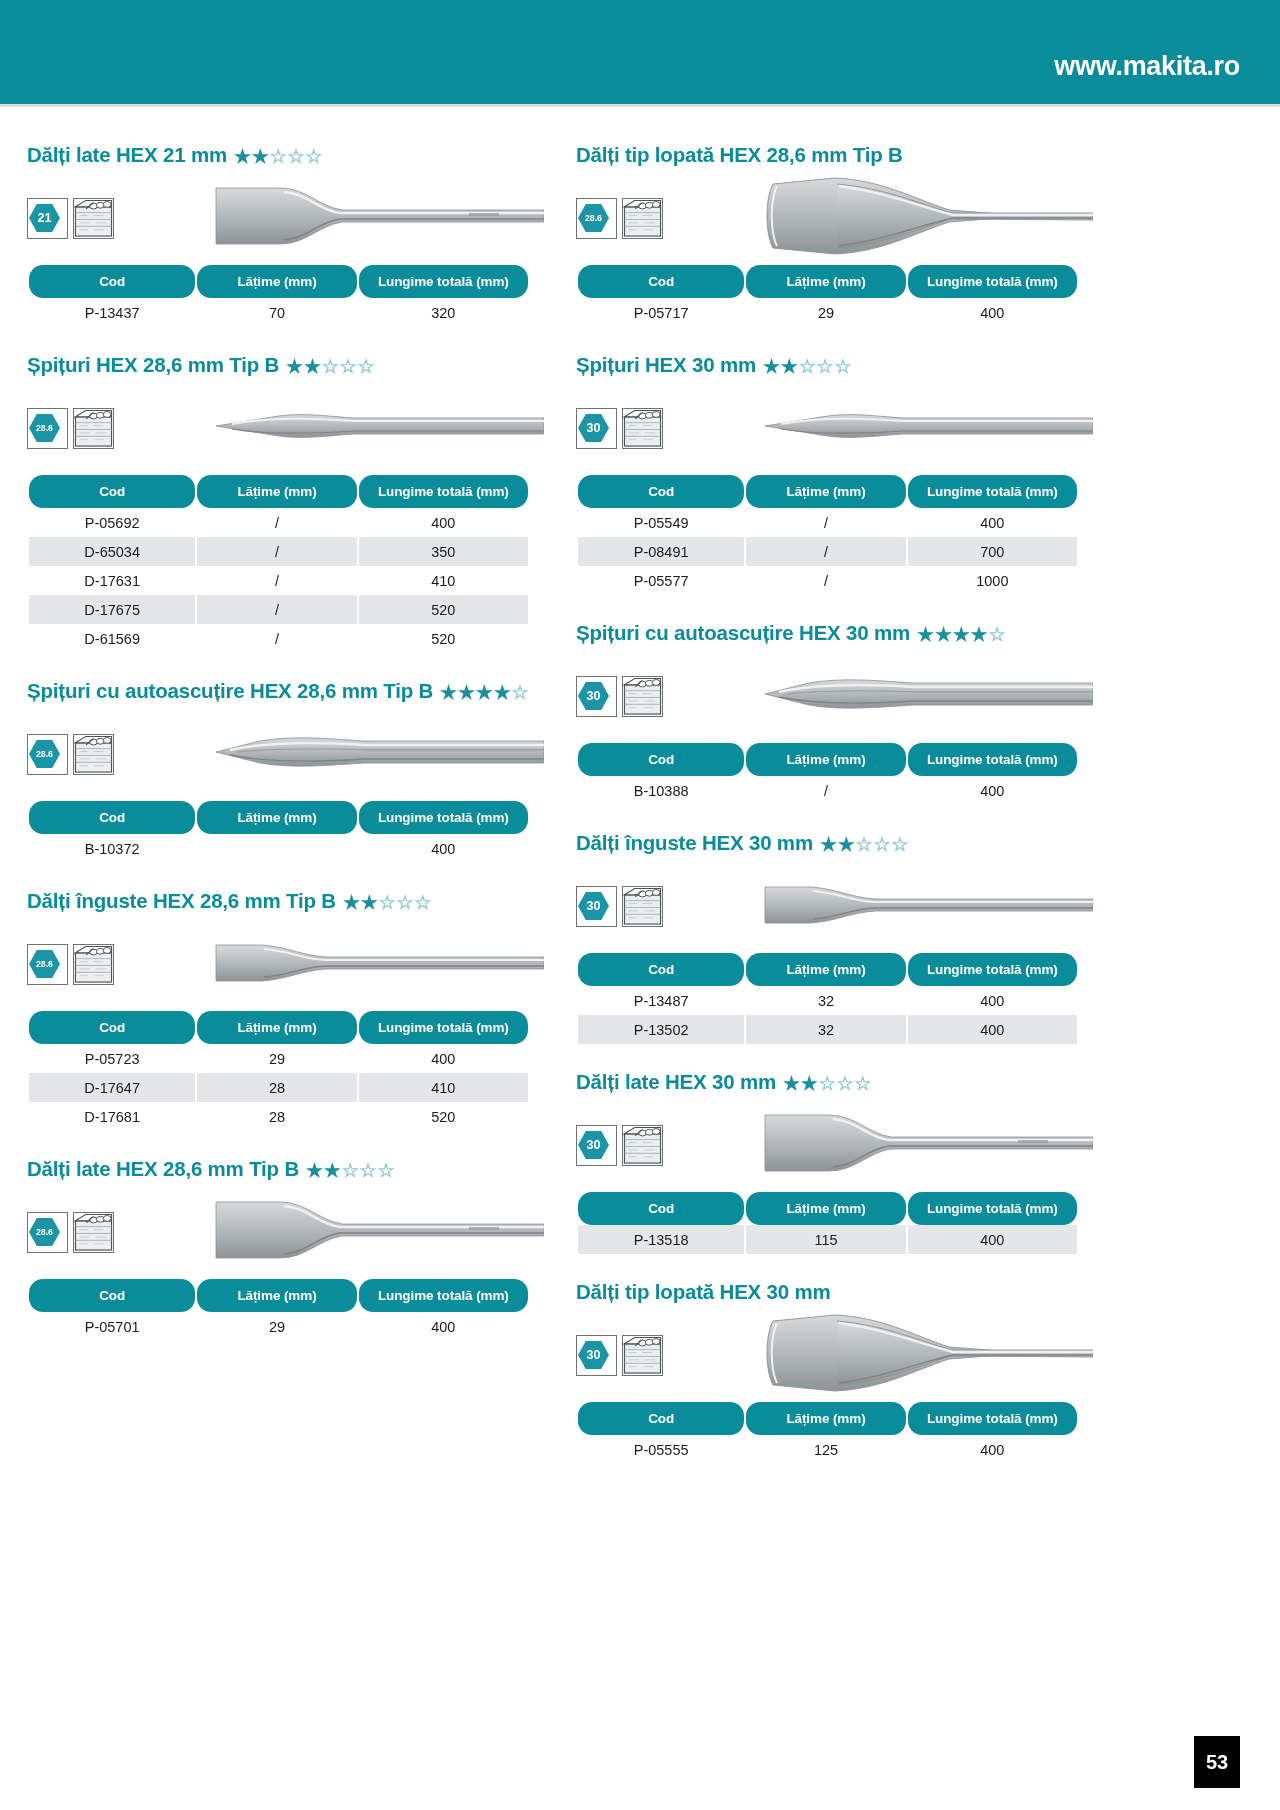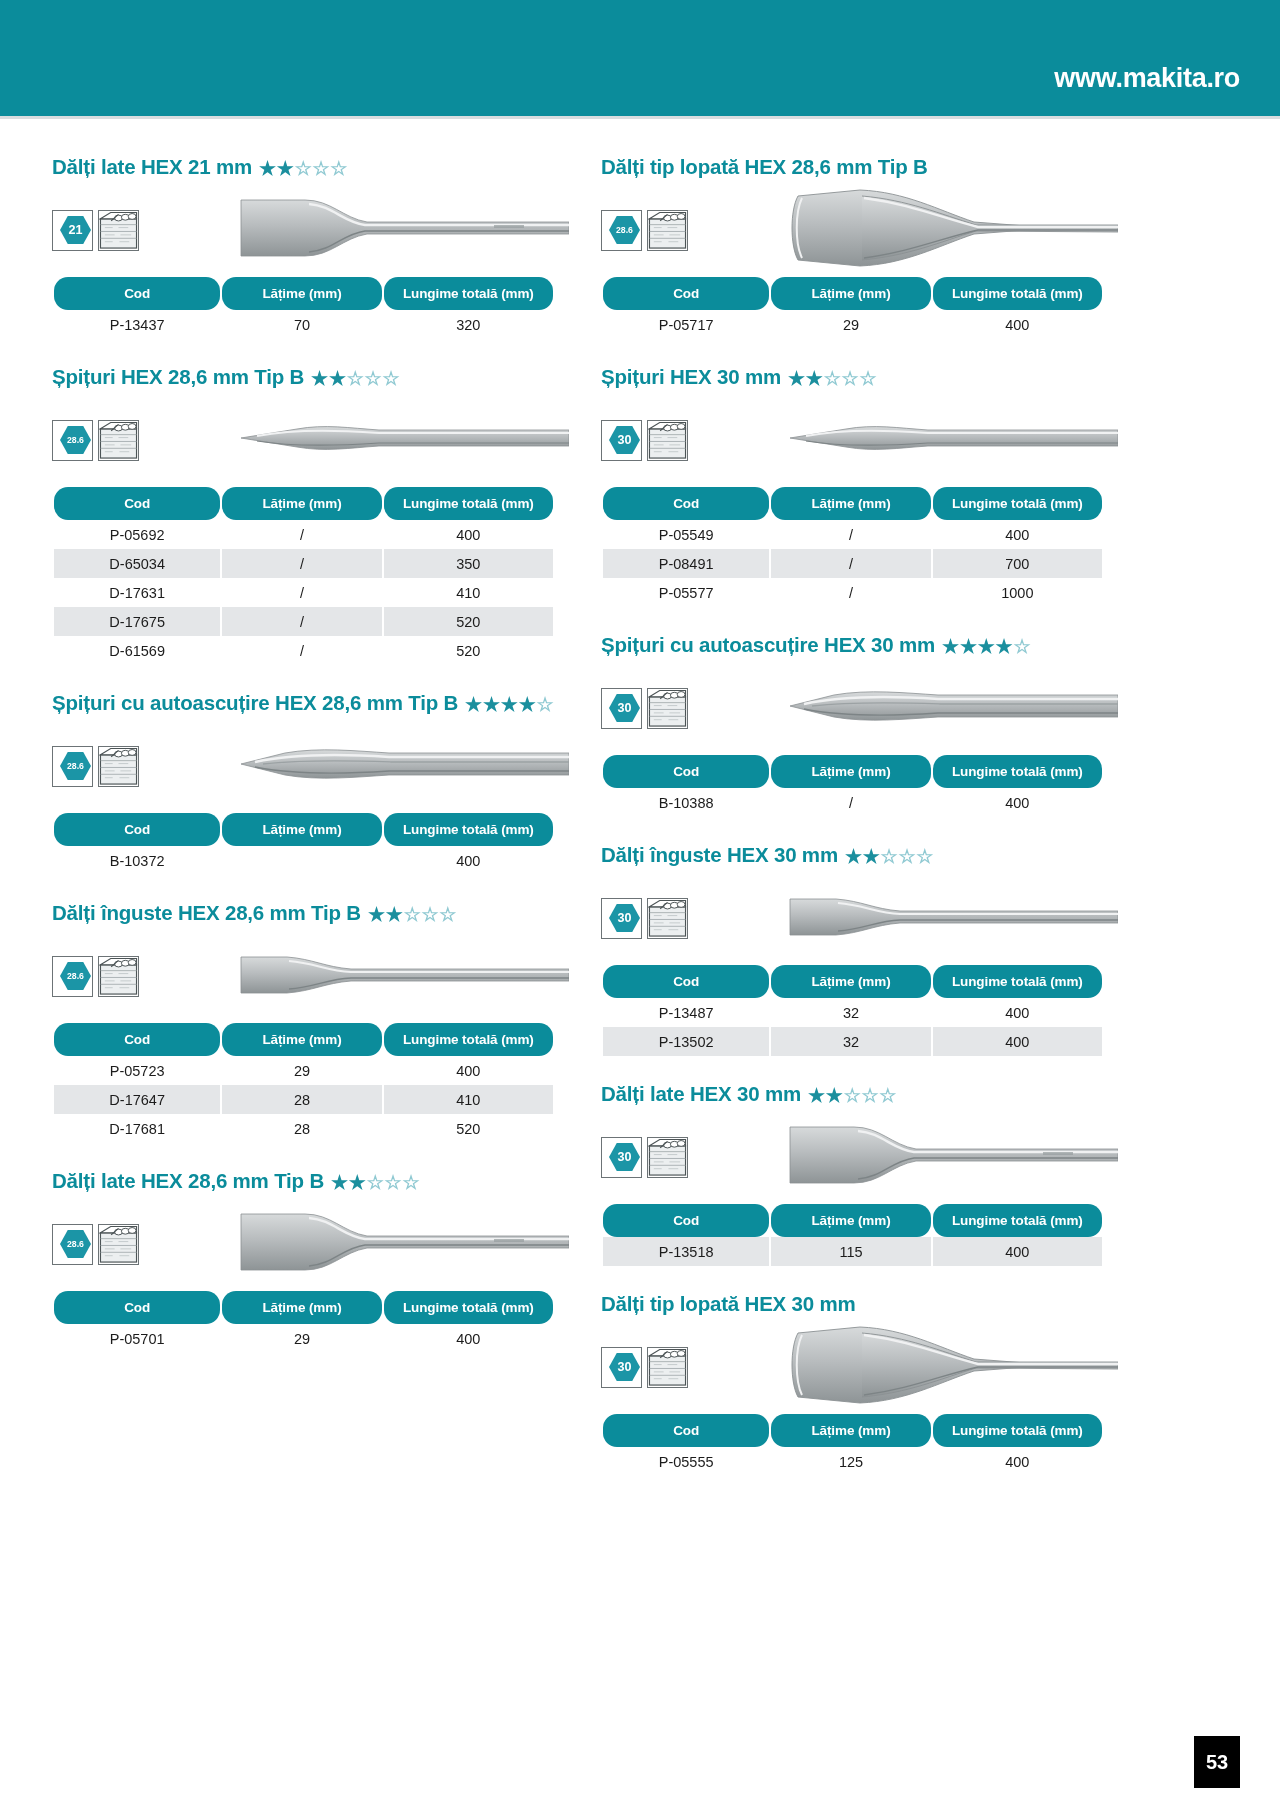--- a/index.html
+++ b/index.html
@@ -9,21 +9,21 @@
     height: 1810px;
     background: #ffffff;
     font-family: "Liberation Sans", sans-serif;
     position: relative;
     overflow: hidden;
   }
 
   
   .page-header {
     width: 1280px;
-    height: 116px;
+    height: 104px;
     background: #0b8c9b;
     position: relative;
     padding-left: 40px;
   }
   .site-url {
     position: absolute;
     right: 40px;
     bottom: 22px;
     color: #ffffff;
     font-size: 27px;
@@ -32,21 +32,21 @@
   }
   .header-rule {
     width: 1280px;
     height: 3px;
     background: #d9dddf;
   }
 
   
   .content {
     display: flex;
-    padding: 36px 40px 0 52px;
+    padding: 36px 40px 0 27px;
     gap: 46px;
   }
   .col { width: 503px; flex: 0 0 503px; }
 
   
   .section { margin-bottom: 26px; }
   .sec-title {
     color: #0b8c9b;
     font-size: 20.5px;
     font-weight: bold;
@@ -67,21 +67,21 @@
     align-items: center;
     height: 74px;
     margin-bottom: 10px;
     position: relative;
   }
   .icon-pair { display: flex; gap: 5px; align-items: flex-start; }
   .ico-box {
     width: 41px; height: 41px;
     border: 1px solid #6c7376;
     background: #ffffff;
-    display: flex; align-items: center; justify-content: flex-end;
+    display: flex; align-items: center; justify-content: flex-start;
     position: relative;
   }
   .hexbadge { width: 33px; height: 30px; display: block; }
   .hexbadge text {
     font-family: "Liberation Sans", sans-serif;
     font-weight: bold;
     fill: #ffffff;
   }
   .masonry { width: 39px; height: 39px; display: block; }
 

